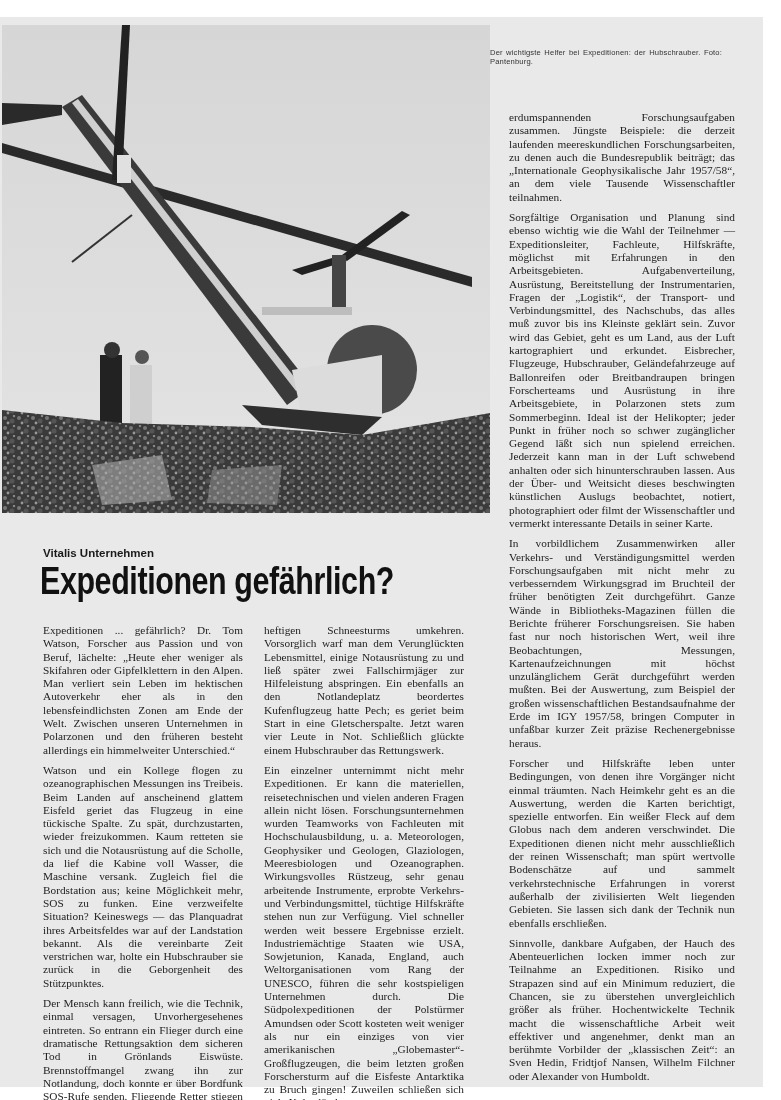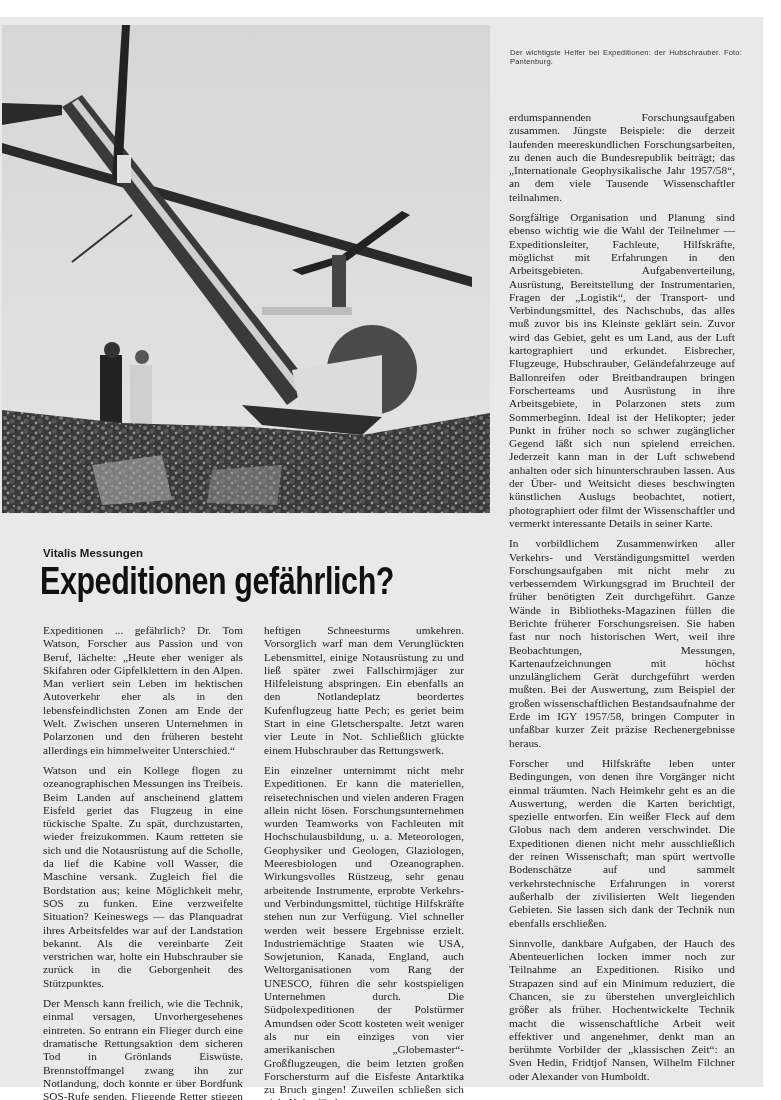--- a/index.html
+++ b/index.html
@@ -1,21 +1,21 @@
 <!DOCTYPE html>
 <html><head>
 <meta charset="utf-8">
 <style>
   html, body { margin:0; padding:0; }
   body { width:781px; height:1100px; background:#ffffff; position:relative; overflow:hidden;
          font-family:"Liberation Serif","DejaVu Serif",serif; color:#1c1c1c; }
   .page { position:absolute; left:0; top:17px; width:763px; height:1070px; background:#e9e9e9; }
   .photo { position:absolute; left:2px; top:8px; width:488px; height:488px; background:#dcdcdc; overflow:hidden; }
   .photo svg { display:block; width:100%; height:100%; }
-  .caption { position:absolute; left:510px; top:31px; width:232px; font-family:"Liberation Sans","DejaVu Sans",sans-serif;
+  .caption { position:absolute; left:490px; top:31px; width:232px; font-family:"Liberation Sans","DejaVu Sans",sans-serif;
              font-size:7.6px; line-height:9px; color:#333; text-align:justify; letter-spacing:0.15px; }
   .author { position:absolute; left:43px; top:530px; font-family:"Liberation Sans","DejaVu Sans",sans-serif;
             font-weight:bold; font-size:11.5px; color:#1a1a1a; }
   .headline { position:absolute; left:40px; top:541px; font-family:"Liberation Sans","DejaVu Sans",sans-serif;
               font-weight:bold; font-size:39px; line-height:46px; color:#111; transform:scaleX(0.78); transform-origin:left top;
               letter-spacing:-0.5px; white-space:nowrap; }
   .col { position:absolute; font-size:11.3px; line-height:13.3px; text-align:justify; hyphens:manual; color:#222; }
   .col p { margin:0 0 7px 0; }
   .col1 { left:43px; top:607px; width:200px; }
   .col2 { left:264px; top:607px; width:200px; }
@@ -70,21 +70,21 @@
       <circle cx="140" cy="332" r="7" fill="#555"></circle>
 
       <polygon points="0,385 120,398 250,402 360,410 488,388 488,488 0,488" fill="url(#rocks)"></polygon>
       <polygon points="90,440 160,430 170,475 100,480" fill="#aaa" opacity="0.6"></polygon>
       <polygon points="210,445 280,440 275,480 205,478" fill="#999" opacity="0.5"></polygon>
     </svg>
   </div>
 
   <div class="caption">Der wichtigste Helfer bei Expeditionen: der Hubschrauber. Foto: Pantenburg.</div>
 
-  <div class="author">Vitalis Messungen</div>
+  <div class="author">Vitalis Unternehmen</div>
   <div class="headline">Expeditionen gefährlich?</div>
 
   <div class="col col1">
     <p>Expeditionen ... gefährlich? Dr. Tom Watson, Forscher aus Passion und von Beruf, lächelte: „Heute eher weniger als Skifahren oder Gipfelklettern in den Alpen. Man verliert sein Leben im hektischen Autoverkehr eher als in den lebensfeindlichsten Zonen am Ende der Welt. Zwischen unseren Unternehmen in Polarzonen und den früheren besteht allerdings ein himmelweiter Unterschied.“</p>
     <p>Watson und ein Kollege flogen zu ozeanographischen Messungen ins Treibeis. Beim Landen auf anscheinend glattem Eisfeld geriet das Flugzeug in eine tückische Spalte. Zu spät, durchzustarten, wieder freizukommen. Kaum retteten sie sich und die Notausrüstung auf die Scholle, da lief die Kabine voll Wasser, die Maschine versank. Zugleich fiel die Bordstation aus; keine Möglichkeit mehr, SOS zu funken. Eine verzweifelte Situation? Keineswegs — das Planquadrat ihres Arbeitsfeldes war auf der Landstation bekannt. Als die vereinbarte Zeit verstrichen war, holte ein Hubschrauber sie zurück in die Geborgenheit des Stützpunktes.</p>
     <p>Der Mensch kann freilich, wie die Technik, einmal versagen, Unvorhergesehenes eintreten. So entrann ein Flieger durch eine dramatische Rettungsaktion dem sicheren Tod in Grönlands Eiswüste. Brennstoffmangel zwang ihn zur Notlandung, doch konnte er über Bordfunk SOS-Rufe senden. Fliegende Retter stiegen unverzüglich von der nächsten Airforce-Basis auf, mußten aber wegen</p>
   </div>
 
   <div class="col col2">
     <p>heftigen Schneesturms umkehren. Vorsorglich warf man dem Verunglückten Lebensmittel, einige Notausrüstung zu und ließ später zwei Fallschirmjäger zur Hilfeleistung abspringen. Ein ebenfalls an den Notlandeplatz beordertes Kufenflugzeug hatte Pech; es geriet beim Start in eine Gletscherspalte. Jetzt waren vier Leute in Not. Schließlich glückte einem Hubschrauber das Rettungswerk.</p>

